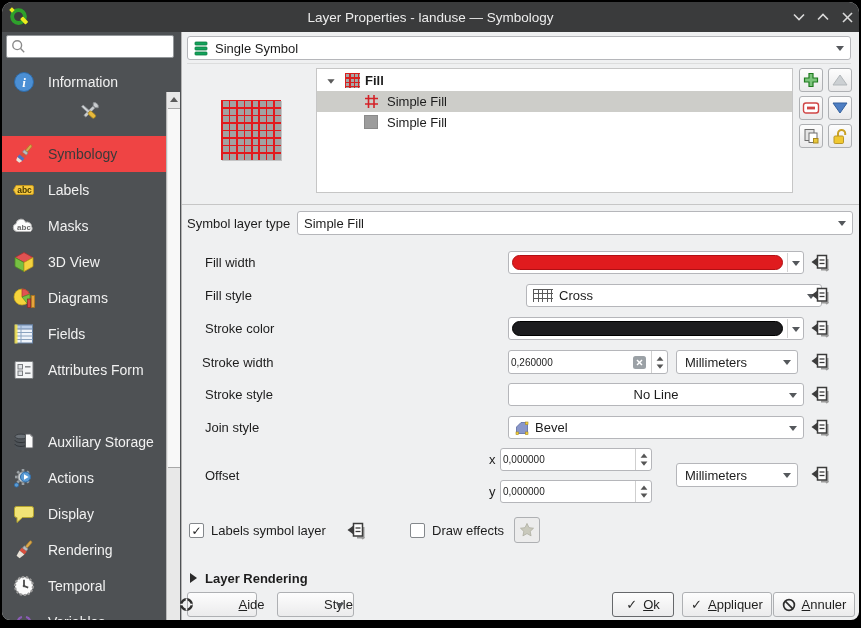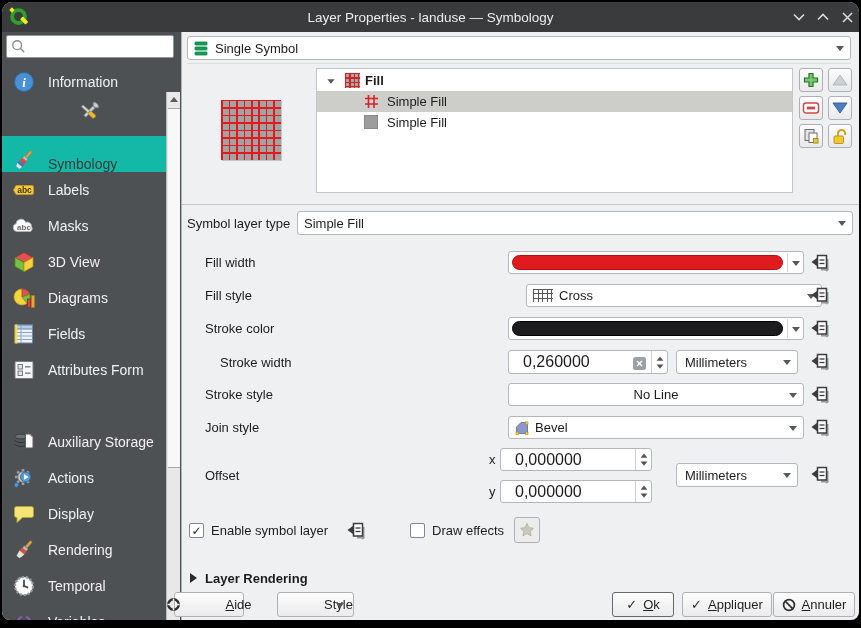--- a/index.html
+++ b/index.html
@@ -6,32 +6,32 @@
   .window{position:absolute;left:2px;top:2px;width:857px;height:618px;background:#eff0f1;border-radius:10px 10px 8px 8px;overflow:hidden;}
   .abs{position:absolute;}
   
   .titlebar{left:0;top:0;width:857px;height:30px;background:#3a3b3c;}
   .title{left:0;top:0;width:100%;height:30px;display:flex;align-items:center;justify-content:center;color:#ececec;font-size:13.5px;}
   .winctl{width:18px;height:18px;display:flex;align-items:center;justify-content:center;}
   
   .sidebar{left:0;top:30px;width:180px;height:588px;background:#4e5154;}
   .search{left:4px;top:3px;width:168px;height:23px;background:#fff;border:1px solid #93979a;border-radius:2px;padding:0 4px 0 24px;font-size:13px;color:#222;box-sizing:border-box;outline:none;}
   .side-item{left:0;width:164px;height:36px;display:flex;align-items:center;gap:12px;padding-left:10px;color:#f1f1f1;font-size:14px;box-sizing:border-box;cursor:default;}
-  .side-item.selected{background:#14b8a6;color:#3a3a3a;align-items:flex-end;}
+  .side-item.selected{background:#ef4444;color:#3a3a3a;}
   .sicon{width:24px;height:24px;flex:none;display:flex;align-items:center;justify-content:center;}
   .sbar{left:164px;top:60px;width:14px;height:558px;background:#e8e8e8;border-left:1px solid #b9b9b9;box-sizing:border-box;}
   .sthumb{left:1px;top:16px;width:12px;height:358px;background:#f8f8f8;border-top:1px solid #a8a8a8;border-bottom:1px solid #a8a8a8;}
   .tri{width:0;height:0;}
   .tri.up{border-left:4px solid transparent;border-right:4px solid transparent;border-bottom:5px solid #5a5a5a;}
   .tri.down{border-left:4px solid transparent;border-right:4px solid transparent;border-top:5px solid #5a5a5a;}
   .divider-v{left:179px;top:30px;width:1px;height:588px;background:#b4b4b4;}
   
   .combo{background:#fff;border:1px solid #b5b6ba;border-radius:3px;display:flex;align-items:center;font-size:13px;color:#1c1c1c;box-sizing:border-box;padding-left:6px;position:absolute;}
   .combo .carrow{position:absolute;right:6px;top:50%;margin-top:-2px;border-left:4px solid transparent;border-right:4px solid transparent;border-top:5px solid #55585c;width:0;height:0;}
-  .spin{background:#fff;border:1px solid #b5b6ba;border-radius:3px;font-size:16px;color:#1c1c1c;box-sizing:border-box;display:flex;align-items:center;padding-left:14px;position:absolute;}
+  .spin{background:#fff;border:1px solid #b5b6ba;border-radius:3px;font-size:10px;color:#1c1c1c;box-sizing:border-box;display:flex;align-items:center;padding-left:2px;position:absolute;}
   .spin .arrows{position:absolute;right:0;top:0;bottom:0;width:15px;border-left:1px solid #cfcfcf;display:flex;flex-direction:column;align-items:center;justify-content:center;gap:3px;}
   .spin .arrows .tri.up{border-bottom-color:#555;transform:scale(.85);}
   .spin .arrows .tri.down{border-top-color:#555;transform:scale(.85);}
   .flabel{position:absolute;font-size:13px;color:#1d1d1d;display:flex;align-items:center;height:23px;}
   .tool-btn{position:absolute;width:24px;height:24px;background:linear-gradient(#fdfdfd,#e9e9ea);border:1px solid #aeb0b3;border-radius:3px;display:flex;align-items:center;justify-content:center;box-sizing:border-box;}
   .btn{position:absolute;height:25px;background:linear-gradient(#fdfdfd,#ebebec);border:1px solid #aeb0b3;border-radius:3px;display:flex;align-items:center;justify-content:center;gap:6px;font-size:13px;color:#1f1f1f;box-sizing:border-box;}
   .btn.default{border:1px solid #66686b;}
   .cb{position:absolute;width:15px;height:15px;background:#fff;border:1px solid #84888c;border-radius:2px;display:flex;align-items:center;justify-content:center;font-size:12px;font-weight:bold;color:#1c1c1c;box-sizing:border-box;}
   .cross-bg{background-color:#a2a2a2;background-image:repeating-linear-gradient(to bottom,#e2191c 0 1.5px,transparent 1.5px 7.5px),repeating-linear-gradient(to right,#e2191c 0 1.5px,transparent 1.5px 7.5px);}
   .cross-bg-sm{background-color:#a6a6a6;background-image:repeating-linear-gradient(to bottom,#d8201f 0 1.2px,transparent 1.2px 4.4px),repeating-linear-gradient(to right,#d8201f 0 1.2px,transparent 1.2px 4.4px);}
@@ -401,21 +401,21 @@
     <svg width="20" height="19" viewBox="0 0 20 19">
         <path d="M17.5 6 v10.5 h-6.5" fill="none" stroke="#9a9a9a" stroke-width="2"></path>
         <rect x="7.5" y="2.5" width="9" height="12.5" fill="#fff" stroke="#3c3c3c" stroke-width="1.5"></rect>
         <polygon points="1.5,9 7.5,4.5 7.5,13.5" fill="#3c3c3c"></polygon>
         <line x1="9.5" y1="7" x2="14.5" y2="7" stroke="#3c3c3c" stroke-width="1.3"></line>
         <line x1="9.5" y1="10.5" x2="14.5" y2="10.5" stroke="#3c3c3c" stroke-width="1.3"></line>
         <polygon points="14.5,16 19,16 16.8,18.8" fill="#9a9a9a"></polygon>
       </svg>
   </span>
 
-  <div class="flabel" style="left:218px;top:348px;height:24px;">Stroke width</div>
+  <div class="flabel" style="left:200px;top:348px;height:24px;">Stroke width</div>
   <div class="spin" style="left:506px;top:348px;width:160px;height:24px;">
     <span>0,260000</span>
     <span class="abs" style="right:21px;top:5px;">
       <svg width="13" height="13" viewBox="0 0 13 13">
           <rect width="13" height="13" rx="2.5" fill="#9ba1a6"></rect>
           <line x1="4" y1="4" x2="9" y2="9" stroke="#fff" stroke-width="1.5"></line>
           <line x1="9" y1="4" x2="4" y2="9" stroke="#fff" stroke-width="1.5"></line>
         </svg>
     </span>
     <span class="arrows">
@@ -506,21 +506,21 @@
         <polygon points="1.5,9 7.5,4.5 7.5,13.5" fill="#3c3c3c"></polygon>
         <line x1="9.5" y1="7" x2="14.5" y2="7" stroke="#3c3c3c" stroke-width="1.3"></line>
         <line x1="9.5" y1="10.5" x2="14.5" y2="10.5" stroke="#3c3c3c" stroke-width="1.3"></line>
         <polygon points="14.5,16 19,16 16.8,18.8" fill="#9a9a9a"></polygon>
       </svg>
   </span>
 
   <div class="cb" style="left:187px;top:521px;">
     <span>✓</span>
   </div>
-  <div class="flabel" style="left:209px;top:518px;height:20px;">Enable symbol layer</div>
+  <div class="flabel" style="left:209px;top:518px;height:20px;">Labels symbol layer</div>
   <span class="abs" style="left:344px;top:519px;">
     <svg width="20" height="19" viewBox="0 0 20 19">
         <path d="M17.5 6 v10.5 h-6.5" fill="none" stroke="#9a9a9a" stroke-width="2"></path>
         <rect x="7.5" y="2.5" width="9" height="12.5" fill="#fff" stroke="#3c3c3c" stroke-width="1.5"></rect>
         <polygon points="1.5,9 7.5,4.5 7.5,13.5" fill="#3c3c3c"></polygon>
         <line x1="9.5" y1="7" x2="14.5" y2="7" stroke="#3c3c3c" stroke-width="1.3"></line>
         <line x1="9.5" y1="10.5" x2="14.5" y2="10.5" stroke="#3c3c3c" stroke-width="1.3"></line>
         <polygon points="14.5,16 19,16 16.8,18.8" fill="#9a9a9a"></polygon>
       </svg>
   </span>
@@ -530,21 +530,21 @@
     <svg width="18" height="18" viewBox="0 0 26 26">
         <path d="M13 3.5 l2.9 6.1 6.6 0.8 -4.9 4.6 1.3 6.5 -5.9 -3.3 -5.9 3.3 1.3 -6.5 -4.9 -4.6 6.6 -0.8 z" fill="#c9c9bc" stroke="#a8a89a"></path>
       </svg>
   </div>
 
   <div class="abs" style="left:188px;top:566px;height:20px;display:flex;align-items:center;gap:8px;">
     <span style="width:0;height:0;border-top:5px solid transparent;border-bottom:5px solid transparent;border-left:7px solid #2a2a2a;"></span>
     <span style="font-size:13px;font-weight:bold;color:#1d1d1d;">Layer Rendering</span>
   </div>
 
-  <div class="btn" style="left:172px;top:590px;width:70px;gap:44px;">
+  <div class="btn" style="left:185px;top:590px;width:70px;gap:44px;">
     <span style="display:flex;">
       <svg width="15" height="15" viewBox="0 0 16 16">
           <circle cx="8" cy="8" r="5.6" fill="none" stroke="#2e2e2e" stroke-width="2.6"></circle>
           <g stroke="#f2f2f2" stroke-width="1.6">
             <line x1="8" y1="1.5" x2="8" y2="4.5"></line>
             <line x1="8" y1="11.5" x2="8" y2="14.5"></line>
             <line x1="1.5" y1="8" x2="4.5" y2="8"></line>
             <line x1="11.5" y1="8" x2="14.5" y2="8"></line>
           </g>
         </svg>

